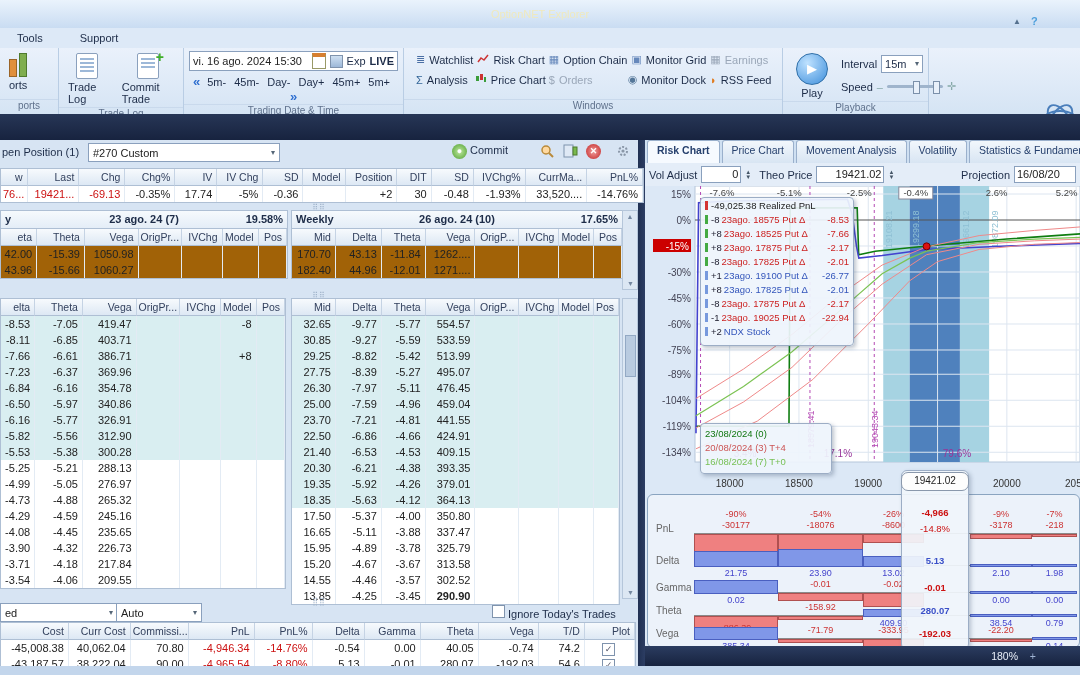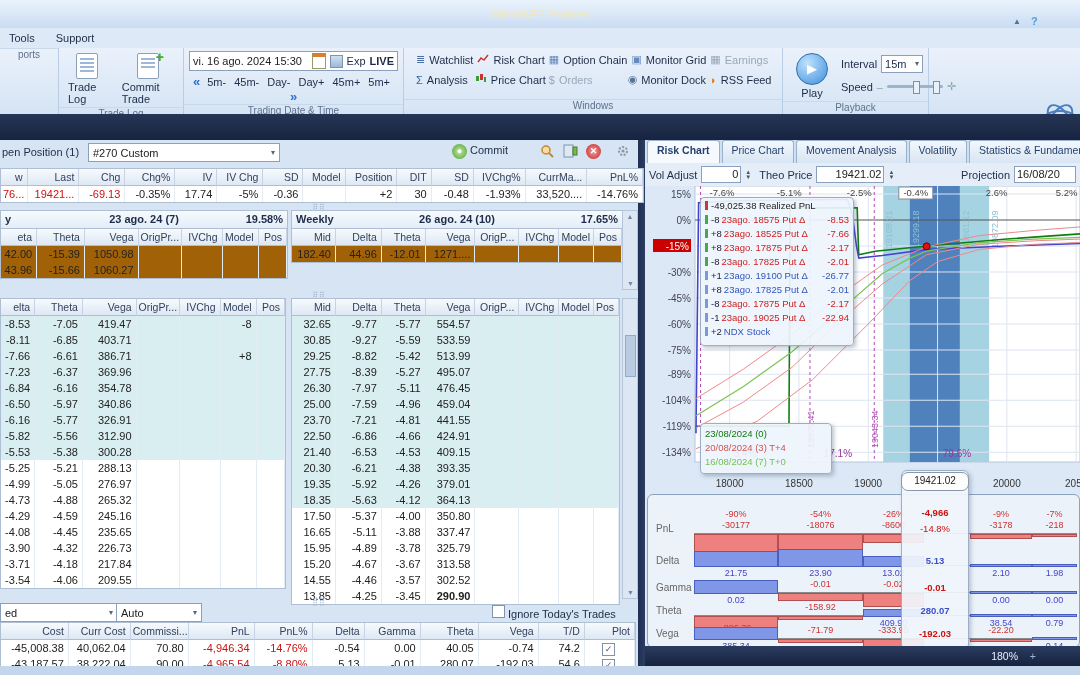--- a/index.html
+++ b/index.html
@@ -3,21 +3,21 @@
 <meta charset="utf-8">
 <style>
   html,body{margin:0;padding:0}
   body{width:1080px;height:675px;overflow:hidden;position:relative;
        font-family:"Liberation Sans",sans-serif;font-size:11px;color:#222;background:#c3d6ec}
   .abs{position:absolute}
   
   #titlebar{left:0;top:0;width:1080px;height:28px;background:linear-gradient(#eaf3fc,#c9dcf2);
             text-align:center;line-height:28px;color:#efe9bd;font-size:11px}
   #menubar{left:0;top:28px;width:1080px;height:20px;background:#dde9f7;line-height:20px}
-  .menu-item{display:inline-block;padding:0 9px;color:#1d2c48;cursor:default}
+  .menu-item{display:inline-block;padding:0 17px;color:#1d2c48;cursor:default}
   #ribbon{left:0;top:48px;width:1080px;height:66px;background:linear-gradient(#eaf1fb,#d5e4f4)}
   .rgroup{position:absolute;top:0;height:66px;border-right:1px solid #b9cde4;display:flex;flex-direction:column}
   .rg-body{flex:1;display:flex;align-items:flex-start;padding:3px 4px 0 4px;gap:6px}
   .rg-label{height:14px;text-align:center;color:#5f718c;font-size:10px;border-top:1px solid #c9d9ec}
   .bigbtn{display:flex;flex-direction:column;align-items:center;gap:2px;padding:2px 5px;color:#1d2c48}
   .doc-icon{width:20px;height:24px;background:#fff;border:1px solid #8aa0bd;border-radius:2px;position:relative}
   .doc-icon i{position:absolute;left:3px;right:3px;height:2px;background:#9db8d8}
   .plus{position:absolute;right:-6px;top:-5px;color:#3fae29;font-weight:bold;font-size:14px}
   .smallbtn{display:flex;align-items:center;gap:4px;color:#1d2c48;padding:1px 2px;white-space:nowrap}
   .smallbtn.disabled{color:#9aa7b8}
@@ -94,20 +94,29 @@
 <div class="abs" id="titlebar">OptionNET Explorer</div>
 <div class="abs" id="menubar">
   <span class="menu-item">Tools</span>
   <span class="menu-item">Support</span>
   <span class="abs" style="left:1013px;top:-16px;color:#55718f;font-size:8px">▲</span>
   <span class="abs" style="left:1031px;top:-17px;color:#4d9fdc;font-weight:bold">?</span>
 </div>
 
 <div class="abs" id="ribbon">
   <div class="rgroup" style="left:0;width:58px">
+    <div class="rg-body">
+      <div class="bigbtn">
+        <span style="display:inline-flex;gap:2px;align-items:flex-end;height:24px">
+          <i style="width:6px;height:16px;background:#e08f3c;border:1px solid #9a6428"></i>
+          <i style="width:6px;height:22px;background:#7fae4f;border:1px solid #4f7a2e"></i>
+          </span>
+        <span>orts</span>
+      </div>
+    </div>
     <div class="rg-label">ports</div>
   </div>
 
   <div class="rgroup" style="left:59px;width:124px">
     <div class="rg-body" style="justify-content:center">
       <div class="bigbtn">
         <span class="doc-icon">
             <i style="top:4px"></i>
             <i style="top:8px"></i>
             <i style="top:12px"></i>
@@ -347,20 +356,30 @@
       </div>
       <div class="trow thead">
         <div class="tcell" style="width: 38px;">Mid</div>
         <div class="tcell" style="width: 40px;">Delta</div>
         <div class="tcell" style="width: 38px;">Theta</div>
         <div class="tcell" style="width: 44px;">Vega</div>
         <div class="tcell" style="width: 38px;">OrigP...</div>
         <div class="tcell" style="width: 34px;">IVChg</div>
         <div class="tcell" style="width: 28px;">Model</div>
         <div class="tcell" style="width: 22px;">Pos</div>
+      </div>
+      <div class="trow hl-blue">
+        <div class="tcell" style="width: 38px;">170.70</div>
+        <div class="tcell" style="width: 40px;">43.13</div>
+        <div class="tcell" style="width: 38px;">-11.84</div>
+        <div class="tcell" style="width: 44px;">1262....</div>
+        <div class="tcell" style="width: 38px;"></div>
+        <div class="tcell" style="width: 34px;"></div>
+        <div class="tcell" style="width: 28px;"></div>
+        <div class="tcell" style="width: 22px;"></div>
       </div>
       <div class="trow hl-blue">
         <div class="tcell" style="width: 38px;">182.40</div>
         <div class="tcell" style="width: 40px;">44.96</div>
         <div class="tcell" style="width: 38px;">-12.01</div>
         <div class="tcell" style="width: 44px;">1271....</div>
         <div class="tcell" style="width: 38px;"></div>
         <div class="tcell" style="width: 34px;"></div>
         <div class="tcell" style="width: 28px;"></div>
         <div class="tcell" style="width: 22px;"></div>

